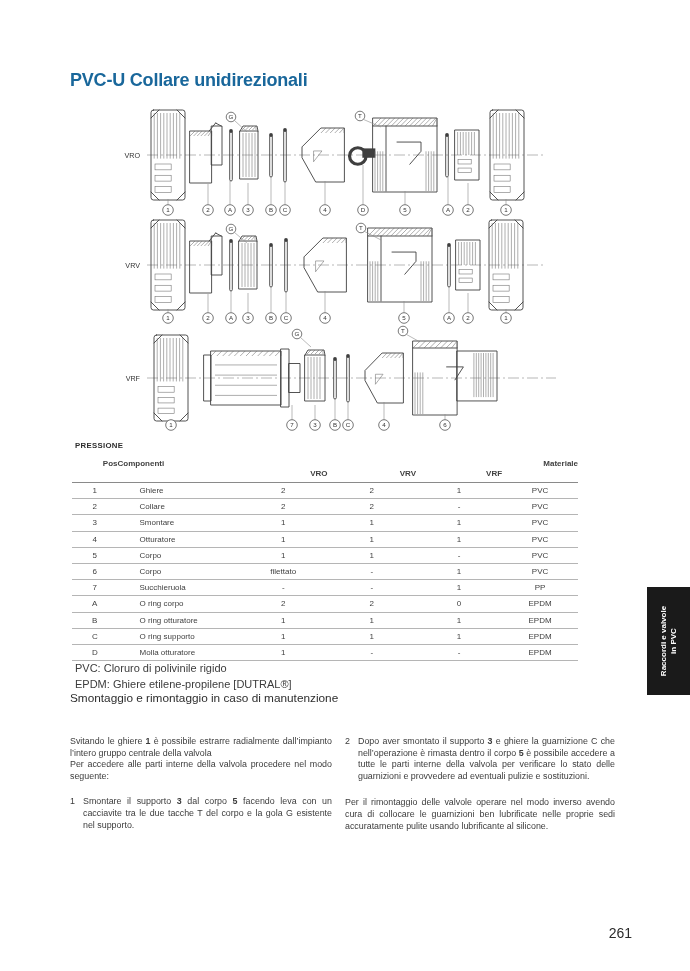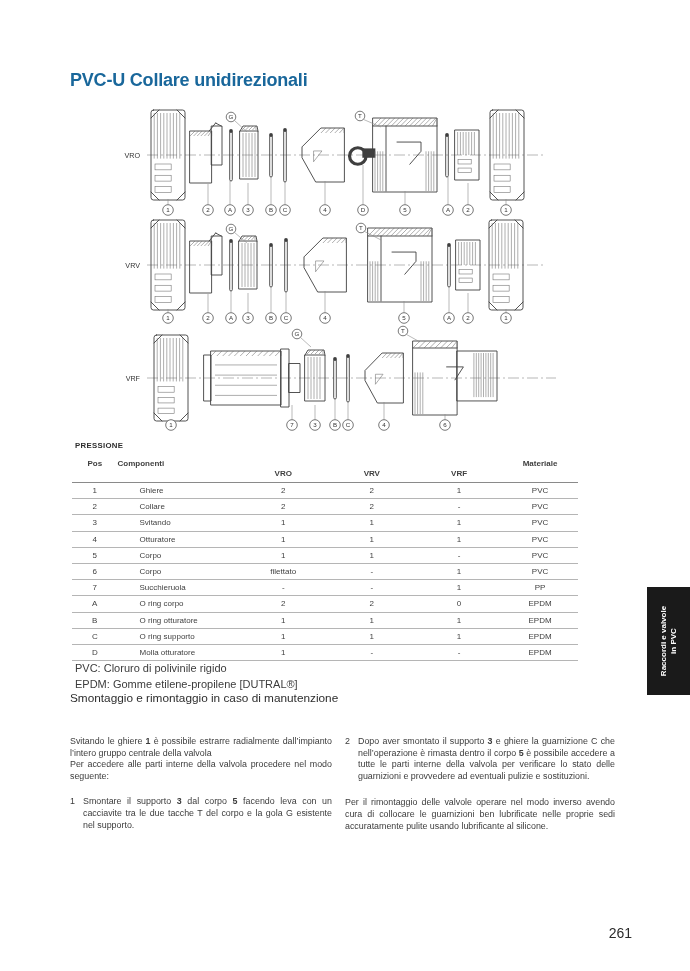--- a/index.html
+++ b/index.html
@@ -20,21 +20,21 @@
   svg .ct{font-size:6.2px;fill:#333;}
   svg .rl{font-size:7.2px;fill:#333;}
 
   .pressione{position:absolute;left:75px;top:441px;font-size:7.8px;font-weight:bold;
              color:#2e2e2e;letter-spacing:.3px;}
 
   table.press{position:absolute;left:72px;top:455px;width:506px;border-collapse:collapse;
               font-size:8px;color:#3f3f3f;table-layout:fixed;}
   table.press th{font-weight:bold;}
   table.press .l{text-align:left;padding-left:22px;}
-  table.press .c{text-align:center;}
+  table.press .c{text-align:right;}
   table.press thead tr.h1 th{padding:4px 0 1px;}
   table.press thead tr.h2 th{padding:0 0 4px;border-bottom:1px solid #8a8a8a;}
   table.press tbody td{height:15.2px;border-bottom:1px solid var(--line_gray,#b5b5b5);padding:0;
                        text-align:center;}
   table.press tbody td:nth-child(2){text-align:left;padding-left:22px;}
 
   .fnotes{position:absolute;left:75px;top:661px;font-size:11px;line-height:15.5px;}
 
   .sect-heading{position:absolute;left:70px;top:691px;font-size:11.8px;font-weight:normal;color:#2d2d2d;}
 
@@ -532,21 +532,21 @@
         <tr>
           <td>2</td>
           <td>Collare</td>
           <td>2</td>
           <td>2</td>
           <td>-</td>
           <td>PVC</td>
         </tr>
         <tr>
           <td>3</td>
-          <td>Svitando</td>
+          <td>Smontare</td>
           <td>1</td>
           <td>1</td>
           <td>1</td>
           <td>PVC</td>
         </tr>
         <tr>
           <td>4</td>
           <td>Otturatore</td>
           <td>1</td>
           <td>1</td>
@@ -607,21 +607,21 @@
           <td>1</td>
           <td>-</td>
           <td>-</td>
           <td>EPDM</td>
         </tr>
       </tbody>
   </table>
 
   <div class="fnotes">
       <div>PVC: Cloruro di polivinile rigido</div>
-      <div>EPDM: Gomme etilene-propilene [DUTRAL®]</div>
+      <div>EPDM: Ghiere etilene-propilene [DUTRAL®]</div>
     </div>
 
   <div class="sect-heading">Smontaggio e rimontaggio in caso di manutenzione</div>
 
   <div class="tcol colL">
       <div class="tpara" style="margin-bottom: 0px;"><span class=""><span>Svitando le ghiere </span><b>1</b><span> è possibile estrarre radialmente dall’impianto l’intero gruppo centrale della valvola</span></span></div>
       <div class="tpara" style="margin-bottom: 14px;"><span class=""><span>Per accedere alle parti interne della valvola procedere nel modo seguente:</span></span></div>
       <div class="titem" style="margin-bottom: 0px;">
         <span class="inum">1</span>
         <span class="ibody"><span>Smontare il supporto </span><b>3</b><span> dal corpo </span><b>5</b><span> facendo leva con un cacciavite tra le due tacche T del corpo e la gola G esistente nel supporto.</span></span>

